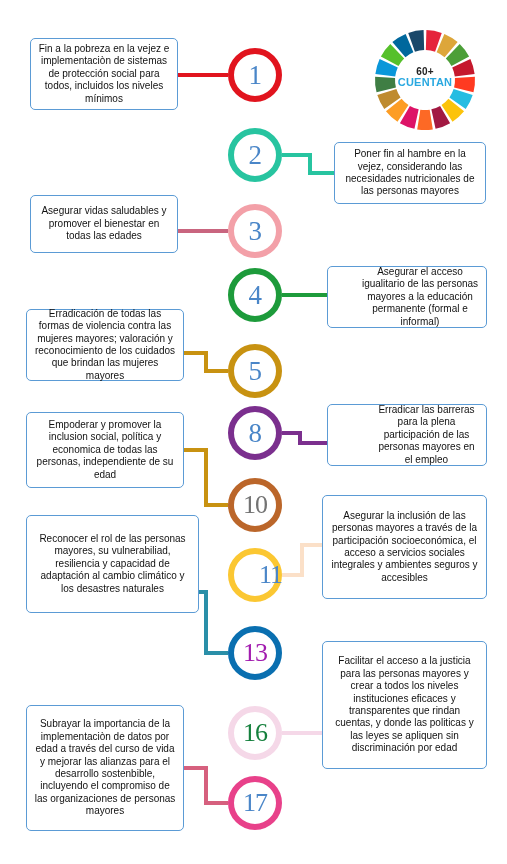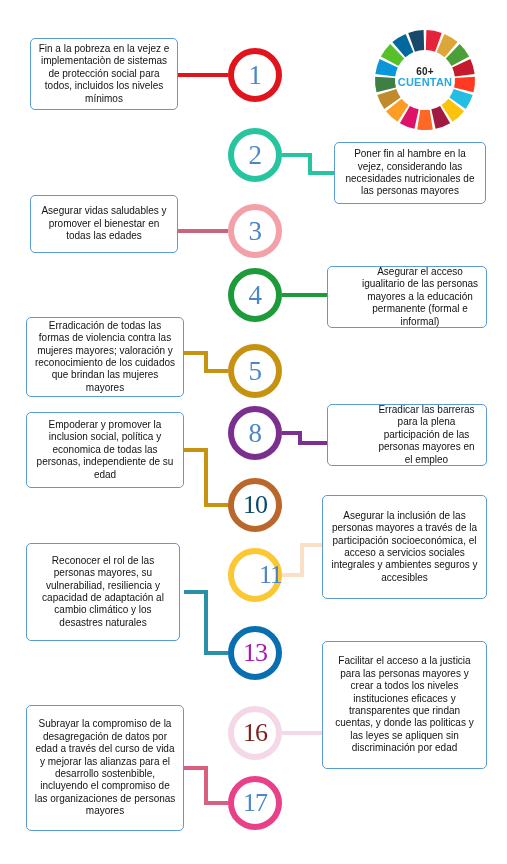--- a/index.html
+++ b/index.html
@@ -108,67 +108,67 @@
     </div>
     <div class="box" style="left: 30px; top: 195px; width: 148px; height: 58px;">
       <span>Asegurar vidas saludables y promover el bienestar en todas las edades</span>
     </div>
     <div class="box" style="left: 334px; top: 142px; width: 152px; height: 62px;">
       <span>Poner fin al hambre en la vejez, considerando las necesidades nutricionales de las personas mayores</span>
     </div>
     <div class="box" style="left: 327px; top: 266px; width: 160px; height: 62px; padding-left: 33px;">
       <span>Asegurar el acceso igualitario de las personas mayores a la educación permanente (formal e informal)</span>
     </div>
-    <div class="box" style="left: 26px; top: 317px; width: 158px; height: 80px;">
+    <div class="box" style="left: 26px; top: 309px; width: 158px; height: 72px;">
       <span>Erradicación de todas las formas de violencia contra las mujeres mayores;  valoración y reconocimiento de los cuidados que brindan las mujeres mayores</span>
     </div>
     <div class="box" style="left: 327px; top: 404px; width: 160px; height: 62px; padding-left: 46px;">
       <span>Erradicar las barreras para la plena participación de las personas mayores en el empleo</span>
     </div>
     <div class="box" style="left: 322px; top: 495px; width: 165px; height: 104px;">
       <span>Asegurar la inclusión de las personas mayores a través de la participación socioeconómica, el acceso a servicios sociales integrales y ambientes seguros y accesibles</span>
     </div>
     <div class="box" style="left: 26px; top: 412px; width: 158px; height: 76px;">
       <span>Empoderar y promover la inclusion social, política y economica de todas las personas, independiente de su edad</span>
     </div>
-    <div class="box" style="left: 26px; top: 543px; width: 154px; height: 98px;">
+    <div class="box" style="left: 26px; top: 515px; width: 173px; height: 98px;">
       <span>Reconocer el rol de las personas mayores, su vulnerabiliad, resiliencia y capacidad de adaptación al cambio climático y los desastres naturales</span>
     </div>
     <div class="box" style="left: 322px; top: 641px; width: 165px; height: 128px;">
       <span>Facilitar el acceso a la justicia para las personas mayores y crear a todos los niveles instituciones eficaces y transparentes que rindan cuentas, y donde las politicas y las leyes se apliquen sin discriminación por edad</span>
     </div>
     <div class="box" style="left: 26px; top: 705px; width: 158px; height: 126px;">
-      <span>Subrayar la compromiso de la desagregación de datos por edad a través del curso de vida y mejorar las alianzas para el desarrollo sostenbible, incluyendo el compromiso de las organizaciones de personas mayores</span>
+      <span>Subrayar la importancia de la implementaciòn de datos por edad a través del curso de vida y mejorar las alianzas para el desarrollo sostenbible, incluyendo el compromiso de las organizaciones de personas mayores</span>
     </div>
     <div class="node" style="left: 228px; top: 48px; border: 6px solid rgb(225, 20, 30);">
       <span class="num" style="color: rgb(74, 134, 200);">1</span>
     </div>
     <div class="node" style="left: 228px; top: 128px; border: 6px solid rgb(39, 196, 160);">
       <span class="num" style="color: rgb(74, 134, 200);">2</span>
     </div>
     <div class="node" style="left: 228px; top: 204px; border: 6px solid rgb(243, 160, 168);">
       <span class="num" style="color: rgb(74, 134, 200);">3</span>
     </div>
     <div class="node" style="left: 228px; top: 268px; border: 6px solid rgb(29, 155, 59);">
       <span class="num" style="color: rgb(74, 134, 200);">4</span>
     </div>
     <div class="node" style="left: 228px; top: 344px; border: 6px solid rgb(200, 146, 17);">
       <span class="num" style="color: rgb(74, 134, 200);">5</span>
     </div>
     <div class="node" style="left: 228px; top: 406px; border: 6px solid rgb(123, 47, 142);">
       <span class="num" style="color: rgb(74, 134, 200);">8</span>
     </div>
     <div class="node wide" style="left: 228px; top: 478px; border: 6px solid rgb(187, 102, 42);">
-      <span class="num" style="color: #0c4a6e;">10</span>
+      <span class="num" style="color: #737373;">10</span>
     </div>
     <div class="node wide" style="left: 228px; top: 548px; border: 6px solid rgb(251, 199, 50);">
       <span class="num" style="color: rgb(74, 134, 200); margin-left: 31px;">11</span>
     </div>
     <div class="node wide" style="left: 228px; top: 626px; border: 6px solid rgb(10, 111, 176);">
       <span class="num" style="color: #a21caf;">13</span>
     </div>
     <div class="node wide" style="left: 228px; top: 706px; border: 6px solid rgb(245, 216, 232);">
-      <span class="num" style="color: #7f1d1d;">16</span>
+      <span class="num" style="color: #15803d;">16</span>
     </div>
     <div class="node wide" style="left: 228px; top: 776px; border: 6px solid rgb(232, 65, 138);">
       <span class="num" style="color: rgb(74, 134, 200);">17</span>
     </div>
   </div>
 
 </body></html>

